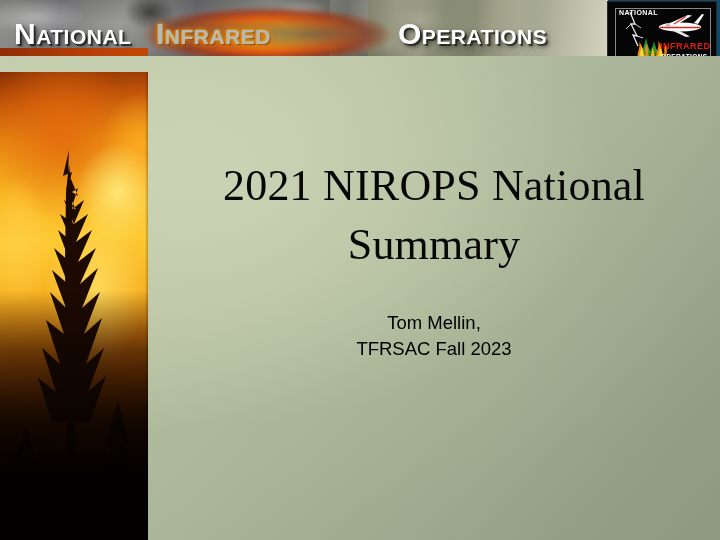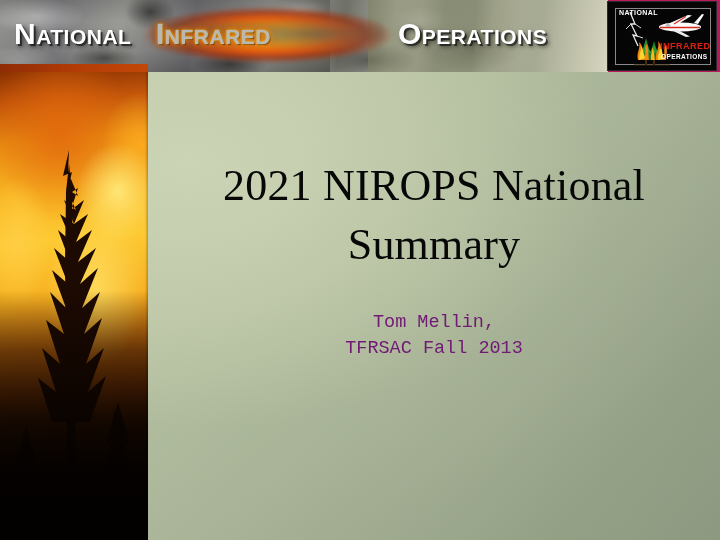--- a/index.html
+++ b/index.html
@@ -46,23 +46,23 @@
       rgba(140,152,128,0.10) 72%,
       rgba(126,138,116,0.30) 100%);
   }
 
   
   .banner {
     position: absolute;
     left: 0;
     top: 0;
     width: 720px;
-    height: 72px;
+    height: 56px;
     overflow: hidden;
-    background: #be185d;
+    background: #0c4a6e;
   }
   
   .banner-imagery {
     position: absolute;
     left: 0;
     top: 0;
     width: 608px;
     height: 72px;
     background:
       radial-gradient(ellipse 70px 26px at 36px 16px, rgba(255,255,255,0.40), rgba(255,255,255,0) 70%),
@@ -312,24 +312,24 @@
     line-height: 1.34;
     color: #070707;
     letter-spacing: 0.2px;
   }
   .subtitle {
     position: absolute;
     left: 18px;
     top: 238px;
     width: 536px;
     text-align: center;
-    font-family: Liberation Mono, monospace;
+    font-family: Liberation Sans, sans-serif;
     font-size: 18.5px;
     line-height: 1.38;
-    color: #701a75;
+    color: #000000;
   }
   .subtitle-line { display: block; }
 </style>
 </head>
 <body>
 
 <div class="slide">
 
   <div class="slide-bg"></div>
   <div class="slide-bg-tint"></div>
@@ -420,17 +420,17 @@
     </svg>
     <div class="fire-dark-bottom"></div>
     <div class="fire-photo-edge"></div>
   </div>
 
   <div class="content">
     <div class="title">2021 NIROPS National Summary</div>
 
     <div class="subtitle">
       <span class="subtitle-line">Tom Mellin,</span>
-      <span class="subtitle-line">TFRSAC Fall 2013</span>
+      <span class="subtitle-line">TFRSAC Fall 2023</span>
     </div>
   </div>
 
 </div>
 
 </body></html>

